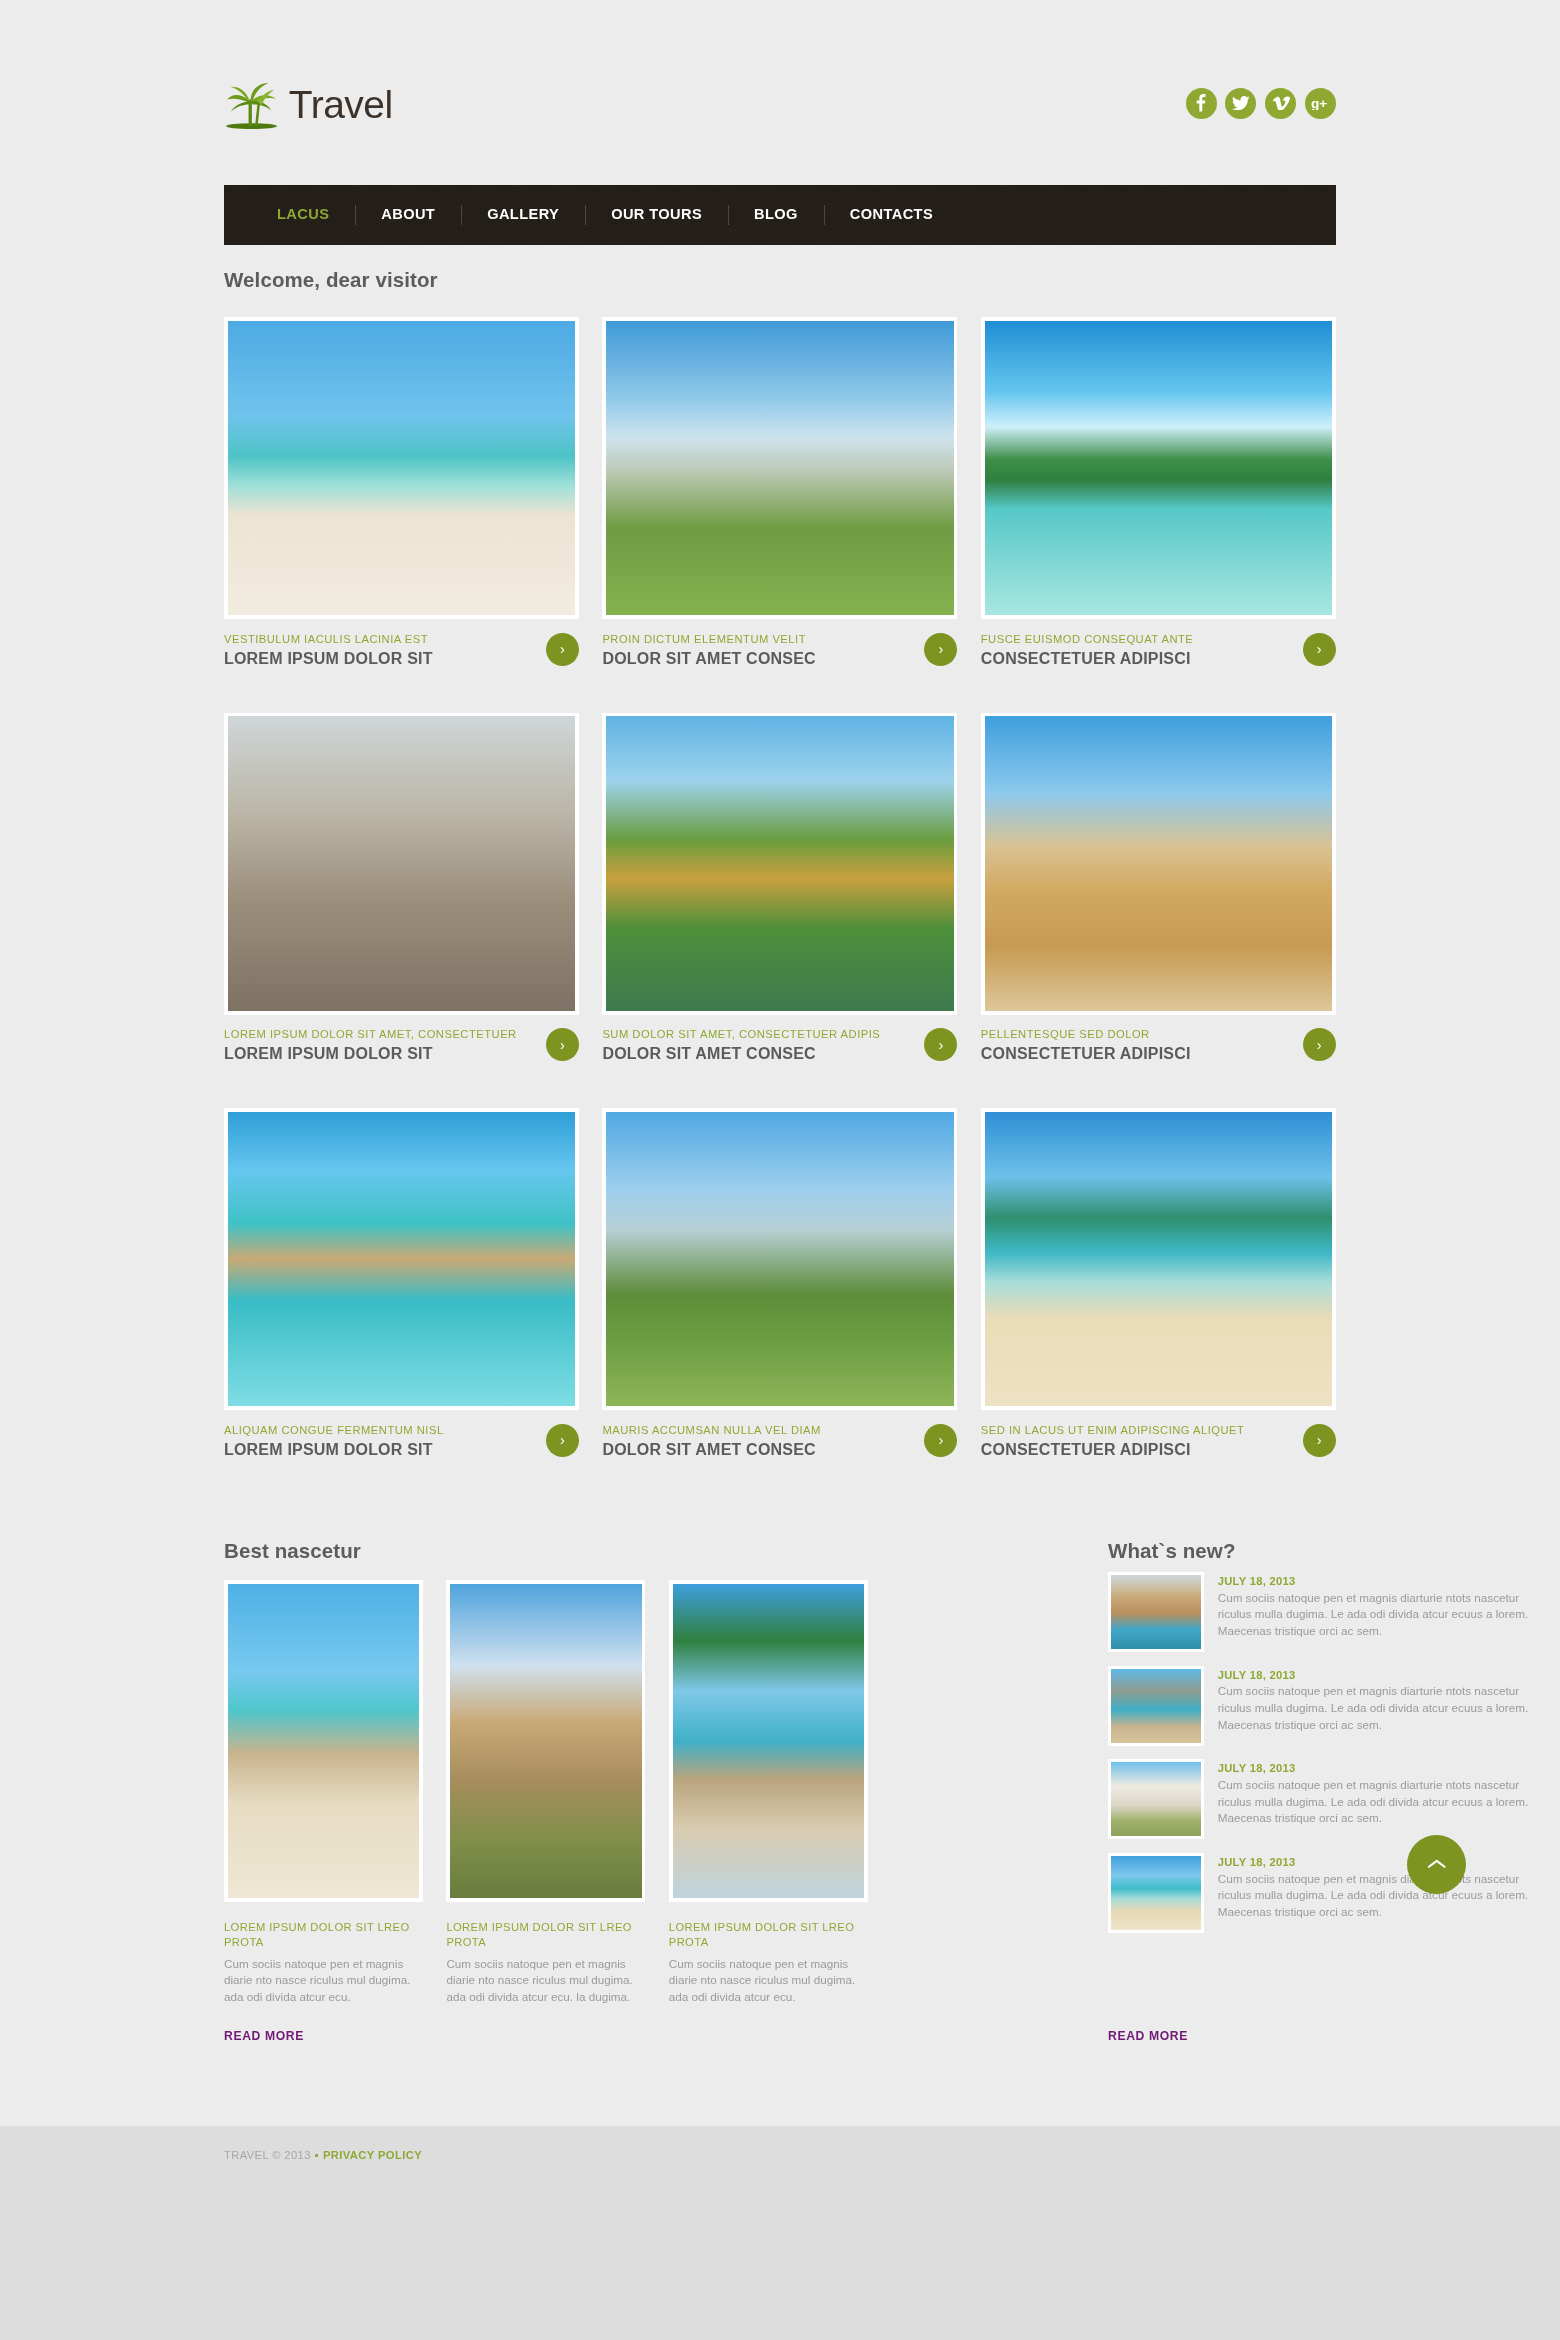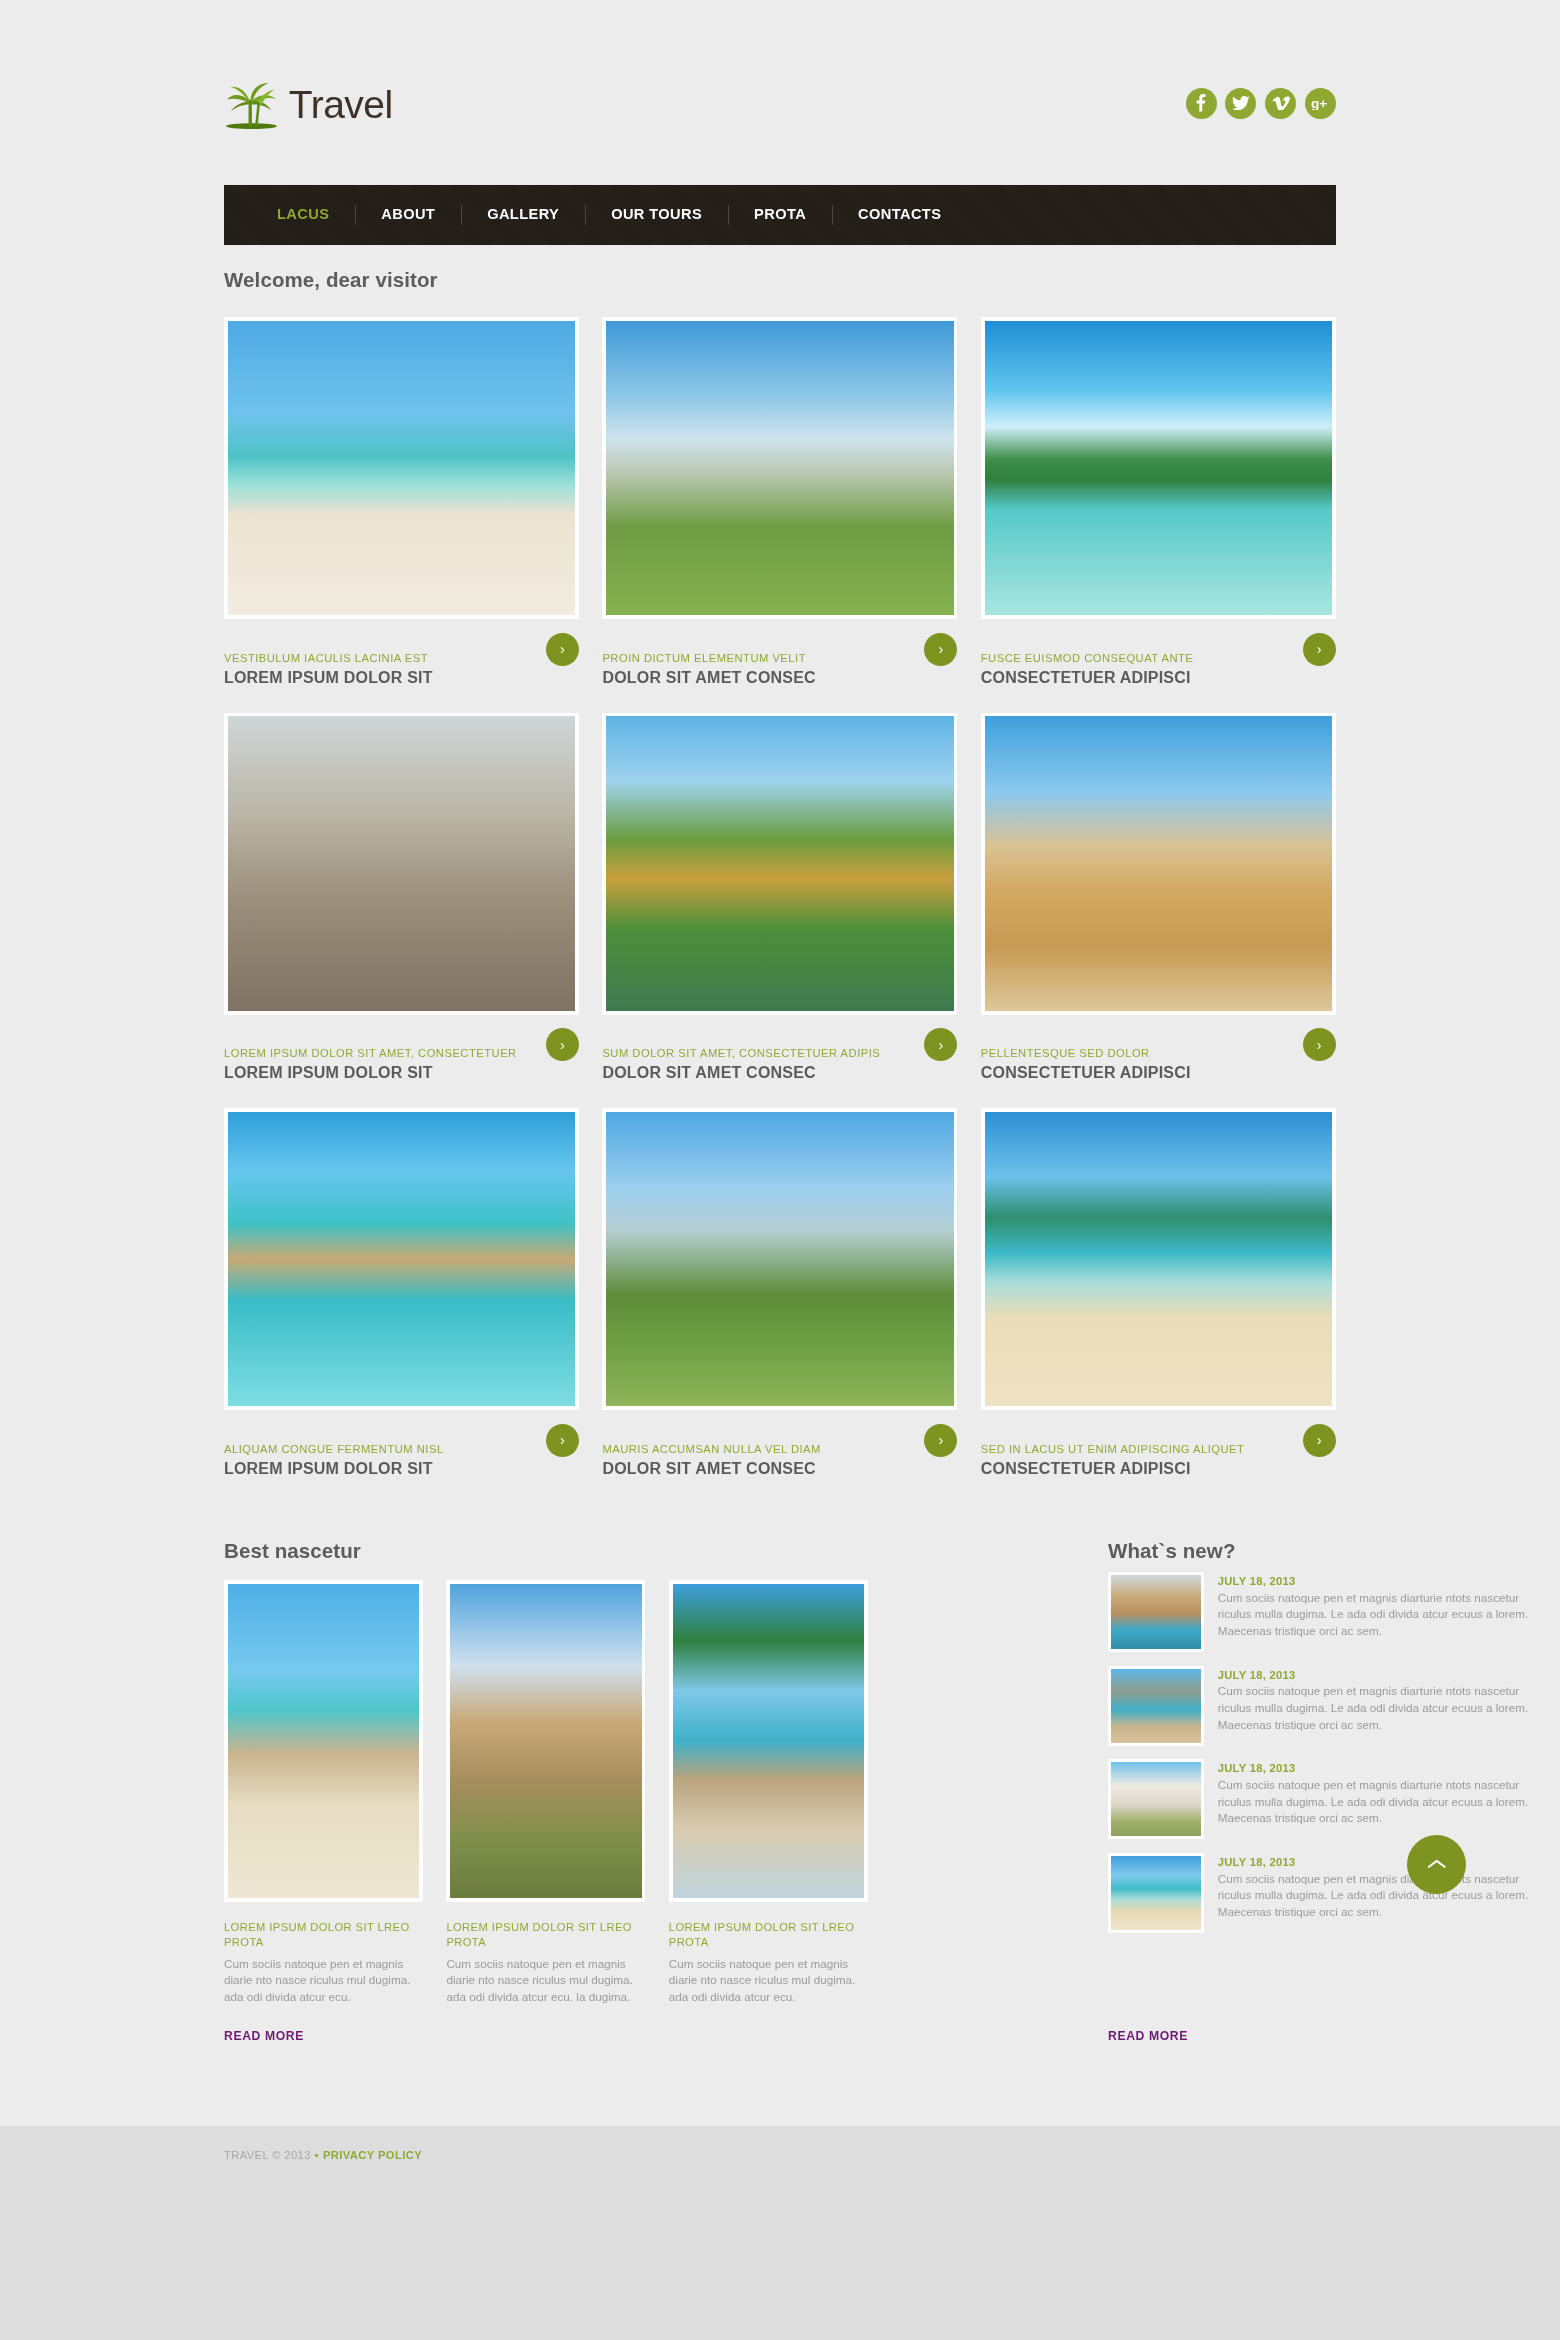--- a/index.html
+++ b/index.html
@@ -153,21 +153,20 @@
     position: relative;
     padding-top: 13.7px;
     height: 76px;
   }
   .gcard-sub {
     font-size: 11.2px;
     color: #8fa832;
     letter-spacing: 0.5px;
     text-transform: uppercase;
     margin-bottom: 4.9px;
-    margin-top: 19px;
   }
   .gcard-title {
     font-size: 16px;
     font-weight: bold;
     color: #5b5b5b;
     letter-spacing: 0.2px;
     text-transform: uppercase;
   }
   .gcard-arrow {
     position: absolute;
@@ -337,21 +336,21 @@
             </svg>
         </div>
       </div>
     </div>
 
     <div class="nav" id="nav">
         <div class="nav-item active">LACUS</div>
         <div class="nav-item">ABOUT</div>
         <div class="nav-item">GALLERY</div>
         <div class="nav-item">OUR TOURS</div>
-        <div class="nav-item">PROTA</div>
+        <div class="nav-item">BLOG</div>
         <div class="nav-item">CONTACTS</div>
       </div>
 
     <div class="section-title" id="welcome-title">Welcome, dear visitor</div>
 
     <div class="gallery" id="gallery">
         <div class="gcard">
           <div class="gcard-img-wrap">
             <div class="gcard-img" style="background: linear-gradient(rgb(78, 170, 228) 0%, rgb(111, 195, 236) 32%, rgb(78, 195, 198) 46%, rgb(159, 224, 216) 56%, rgb(236, 227, 210) 66%, rgb(242, 236, 224) 100%);"></div>
           </div>

